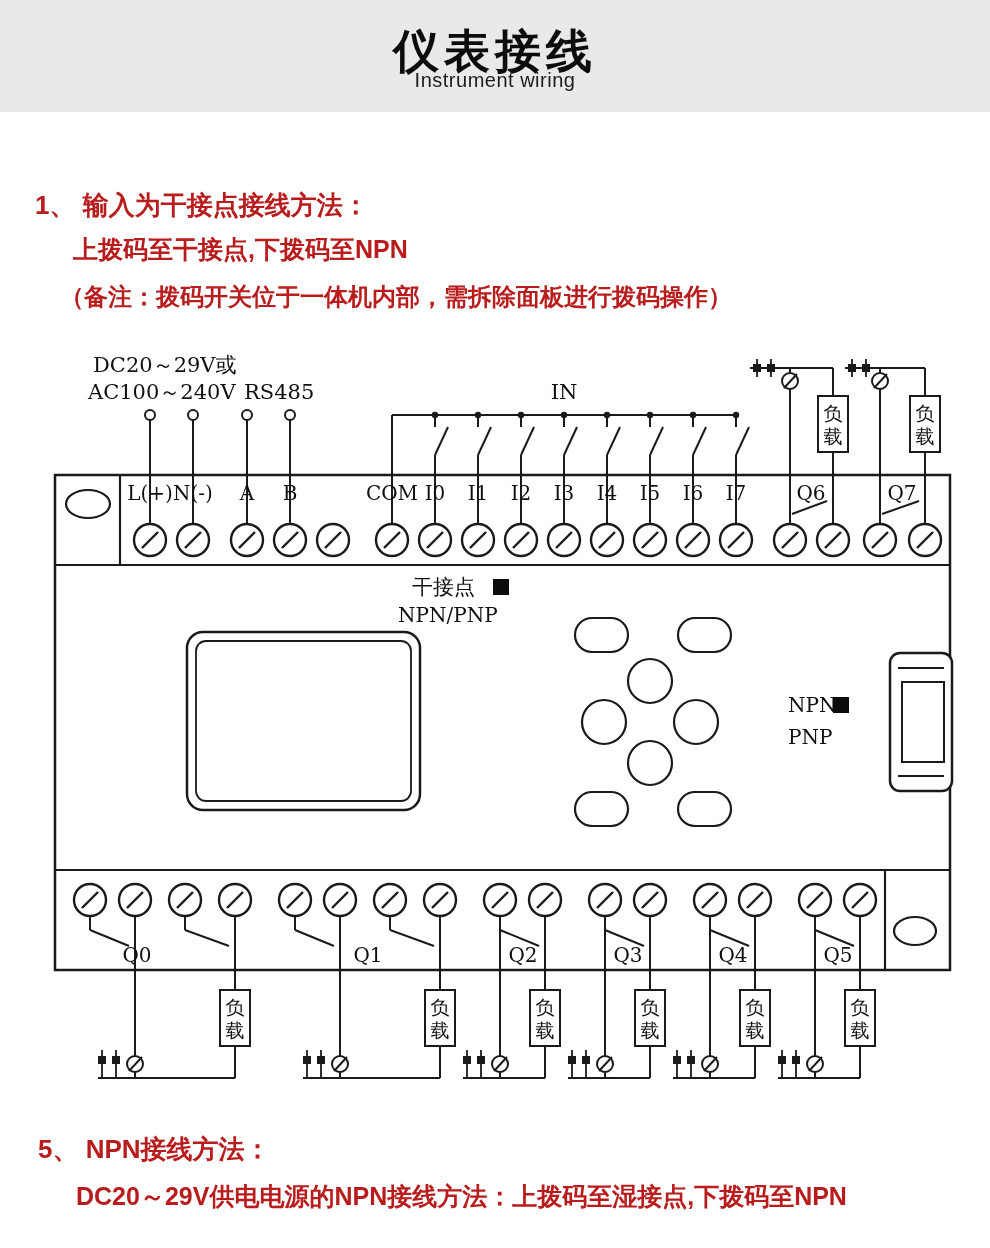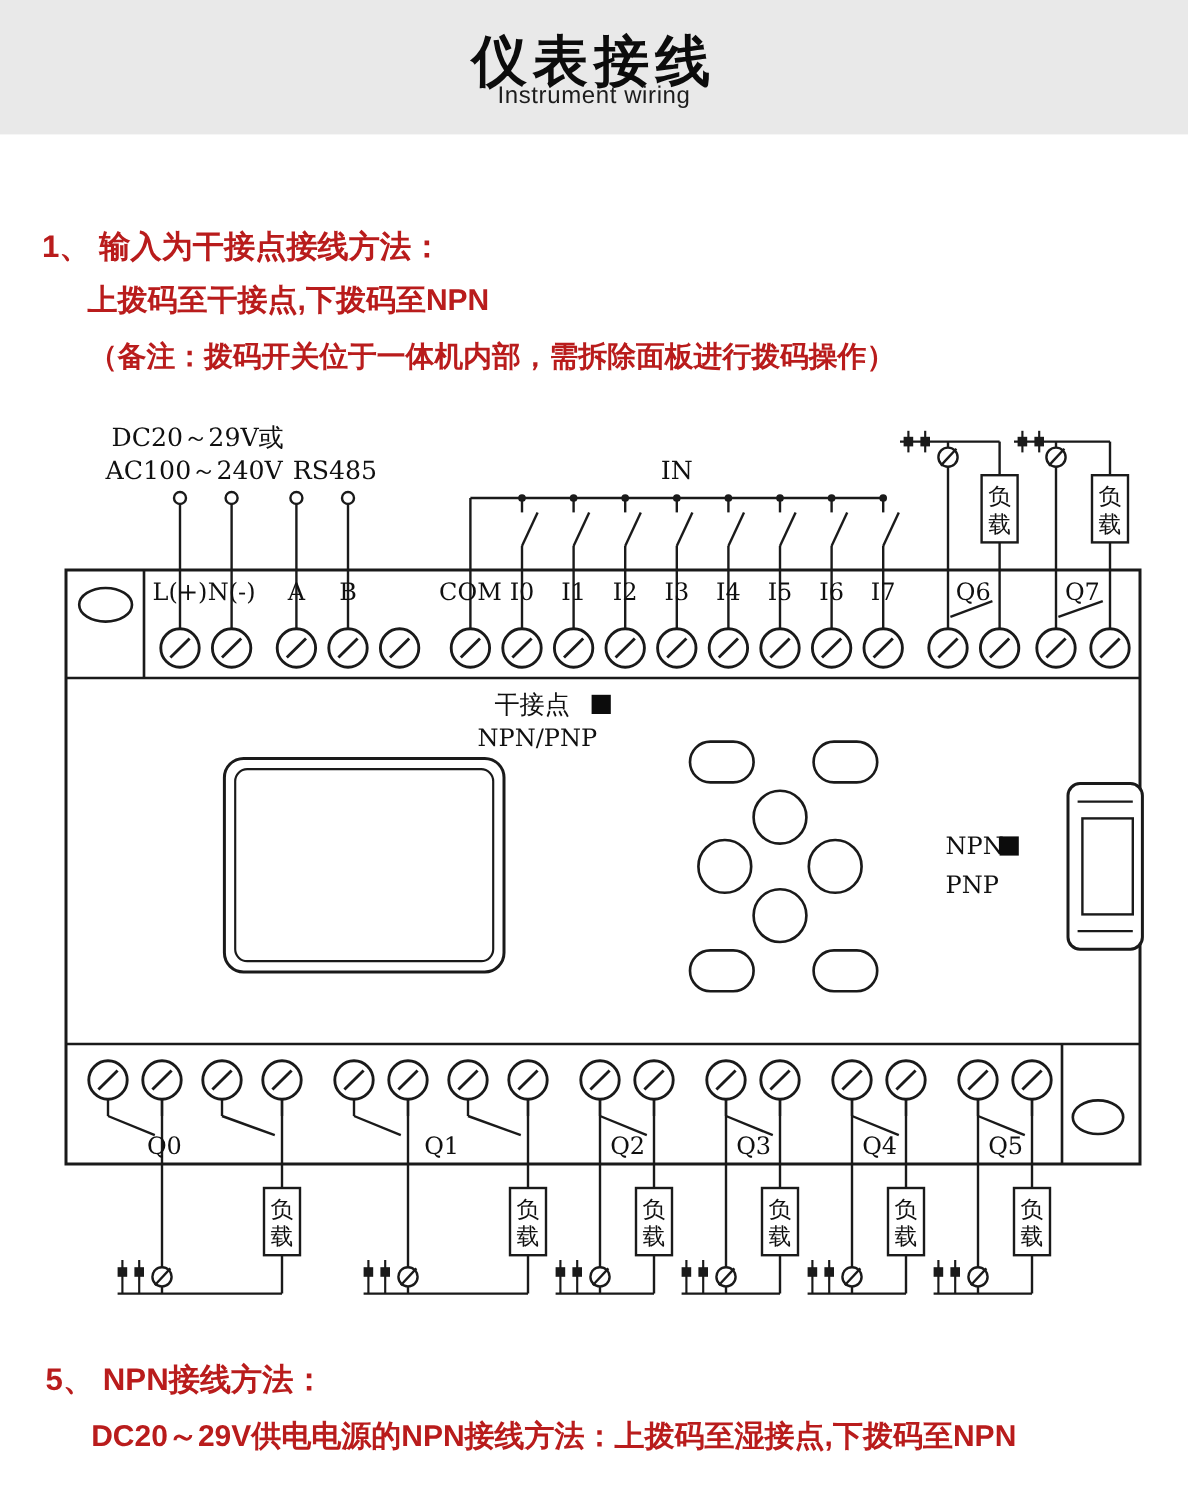--- a/index.html
+++ b/index.html
@@ -6,21 +6,21 @@
   html,body { width:990px; height:1248px; background:#ffffff; }
   body { position:relative; font-family:"Liberation Sans", sans-serif; color:#111; overflow:hidden; }
 
   .header { position:absolute; left:0; top:0; width:990px; height:112px; background:#e9e9e9; text-align:center; }
   .title { padding-top:26px; font-size:46px; font-weight:700; letter-spacing:5px; line-height:1.1; color:#0c0c0c; }
   .subtitle { margin-top:-8px; font-size:20px; letter-spacing:0.5px; color:#1c1c1c; }
 
   .txt { position:absolute; white-space:nowrap; color:#b91c1c; }
   .s1h { left:35px;  top:188px;  font-size:26px; font-weight:700; }
   .s1a { left:73px;  top:233px;  font-size:25px; font-weight:700; }
-  .s1b { left:74px;  top:281px;  font-size:24px; font-weight:700; }
+  .s1b { left:60px;  top:281px;  font-size:24px; font-weight:700; }
   .s2h { left:38px;  top:1132px; font-size:26px; font-weight:700; }
   .s2a { left:76px;  top:1180px; font-size:25px; font-weight:700; }
 
   #wiring-svg { position:absolute; left:0; top:0; width:990px; height:1248px; }
   #wiring-svg text { font-family:"DejaVu Serif", serif; }
 </style>
 </head>
 <body>
 
 <div class="header">

